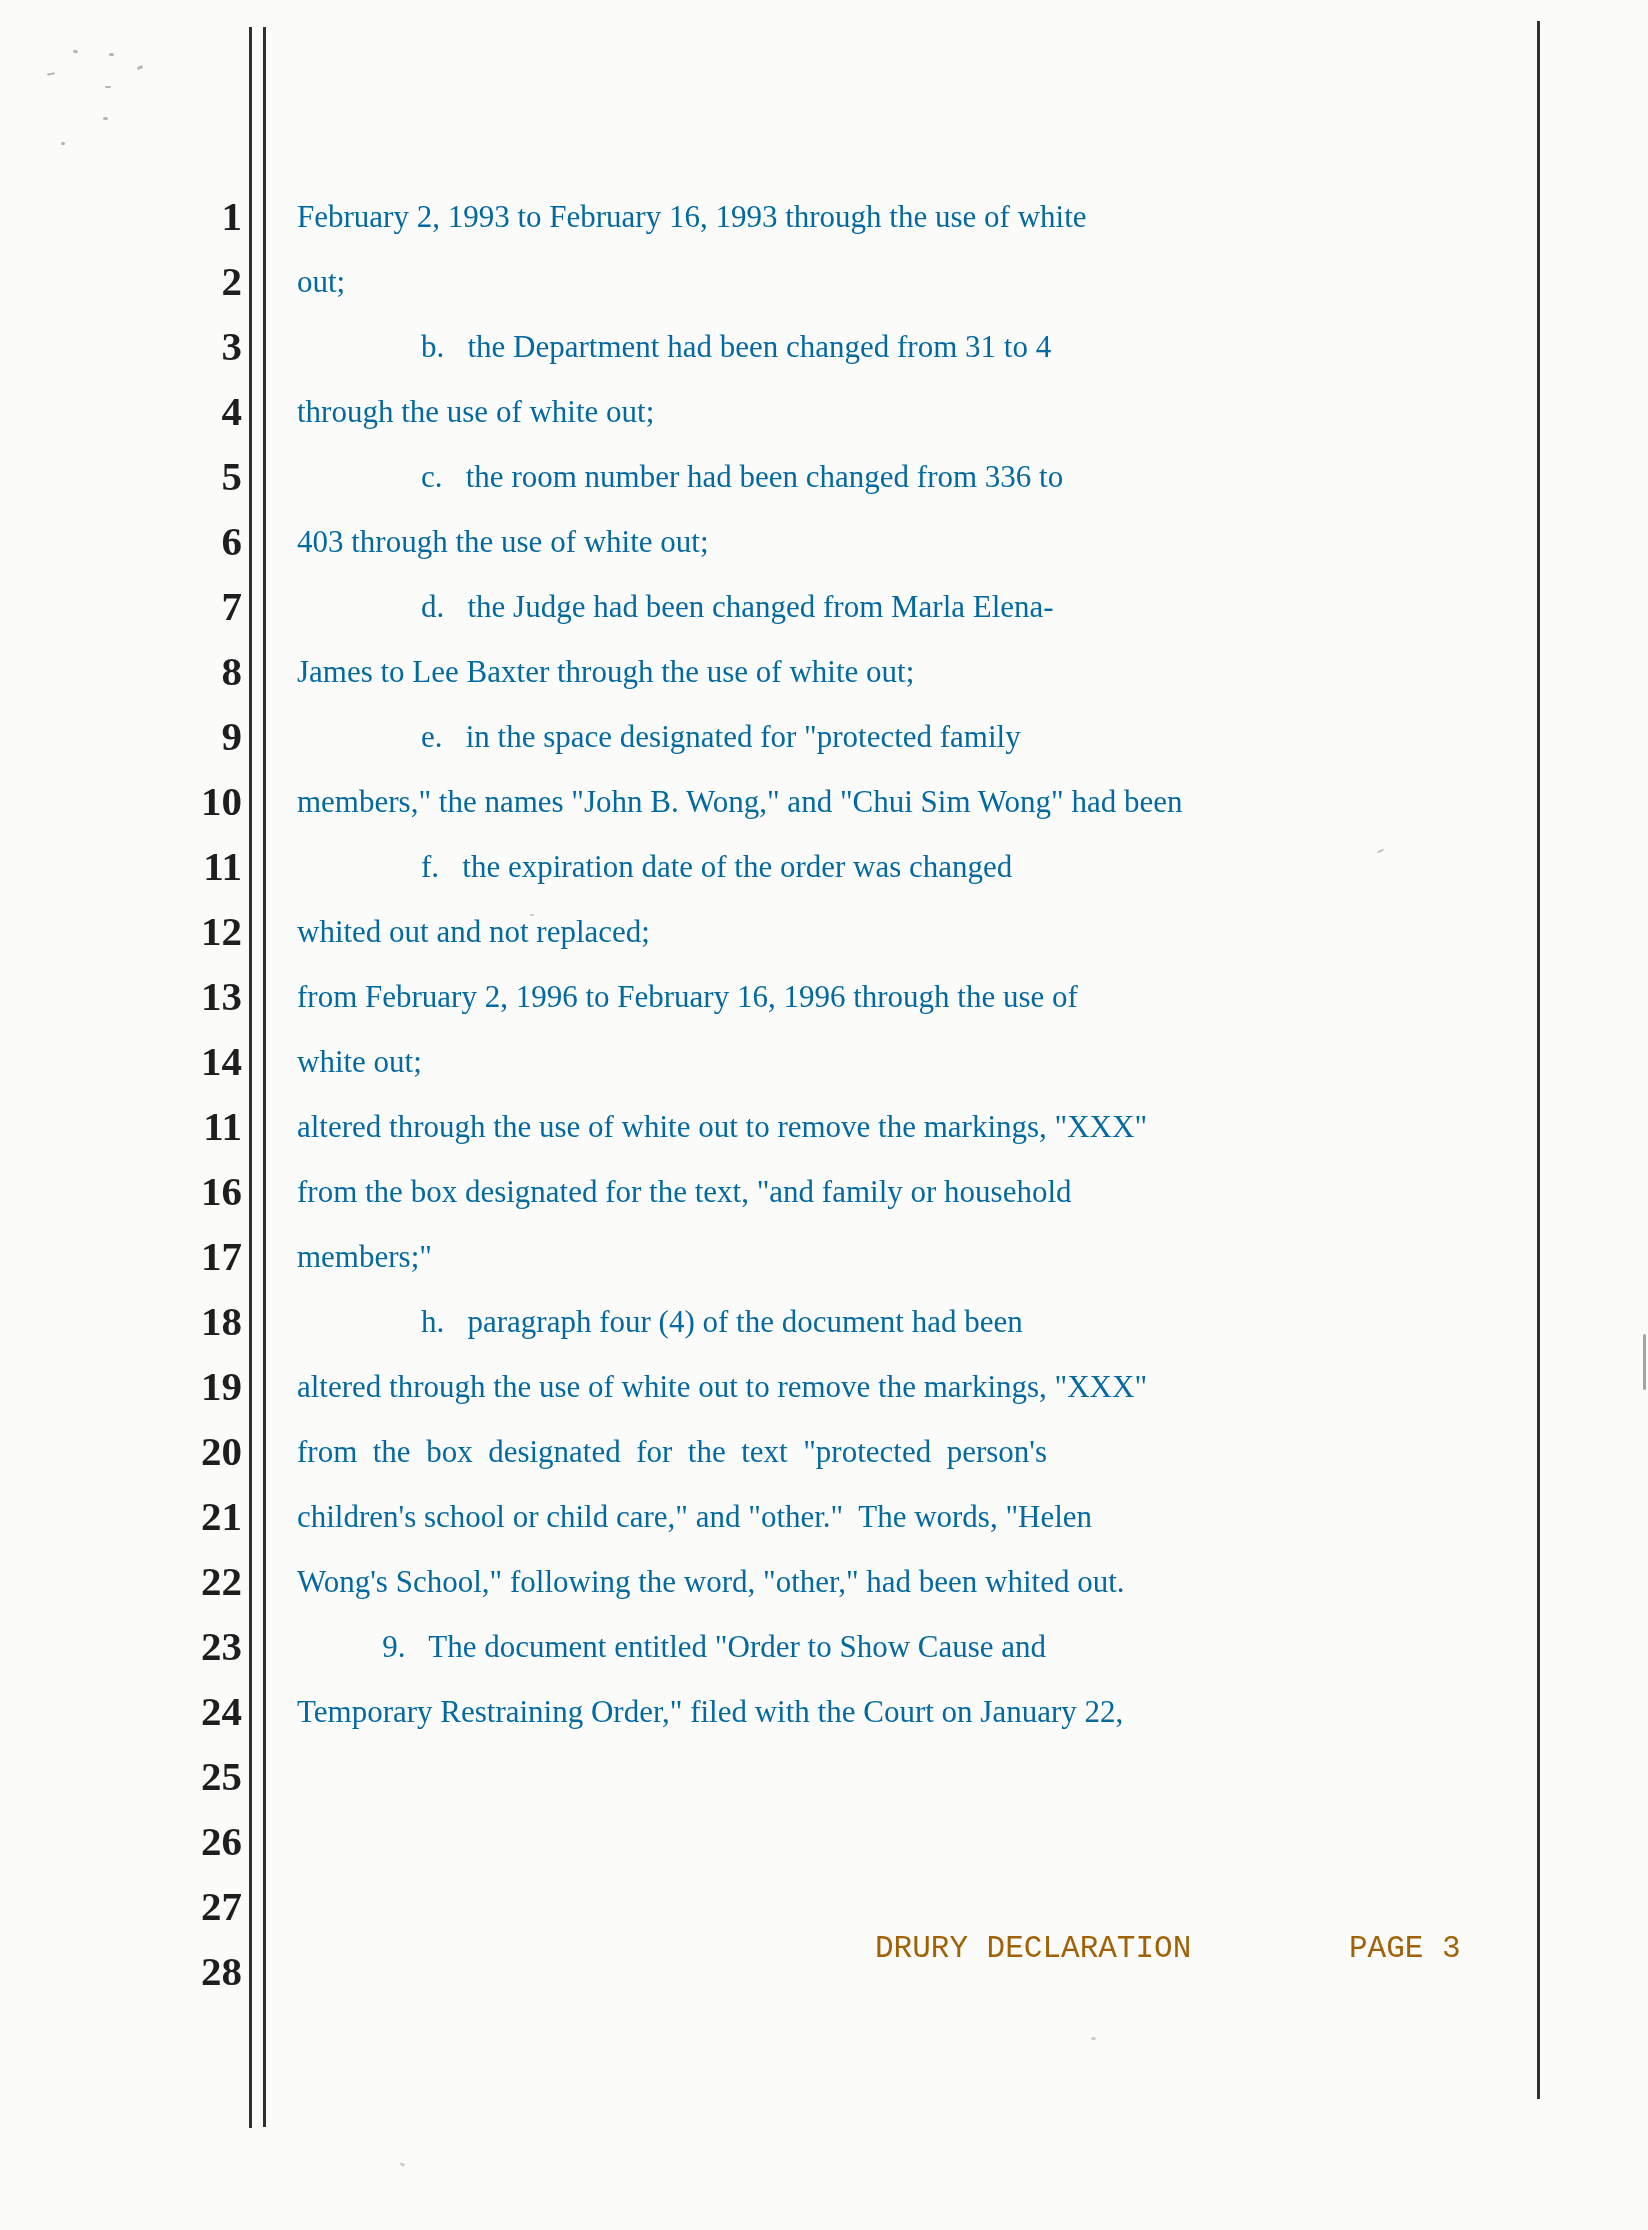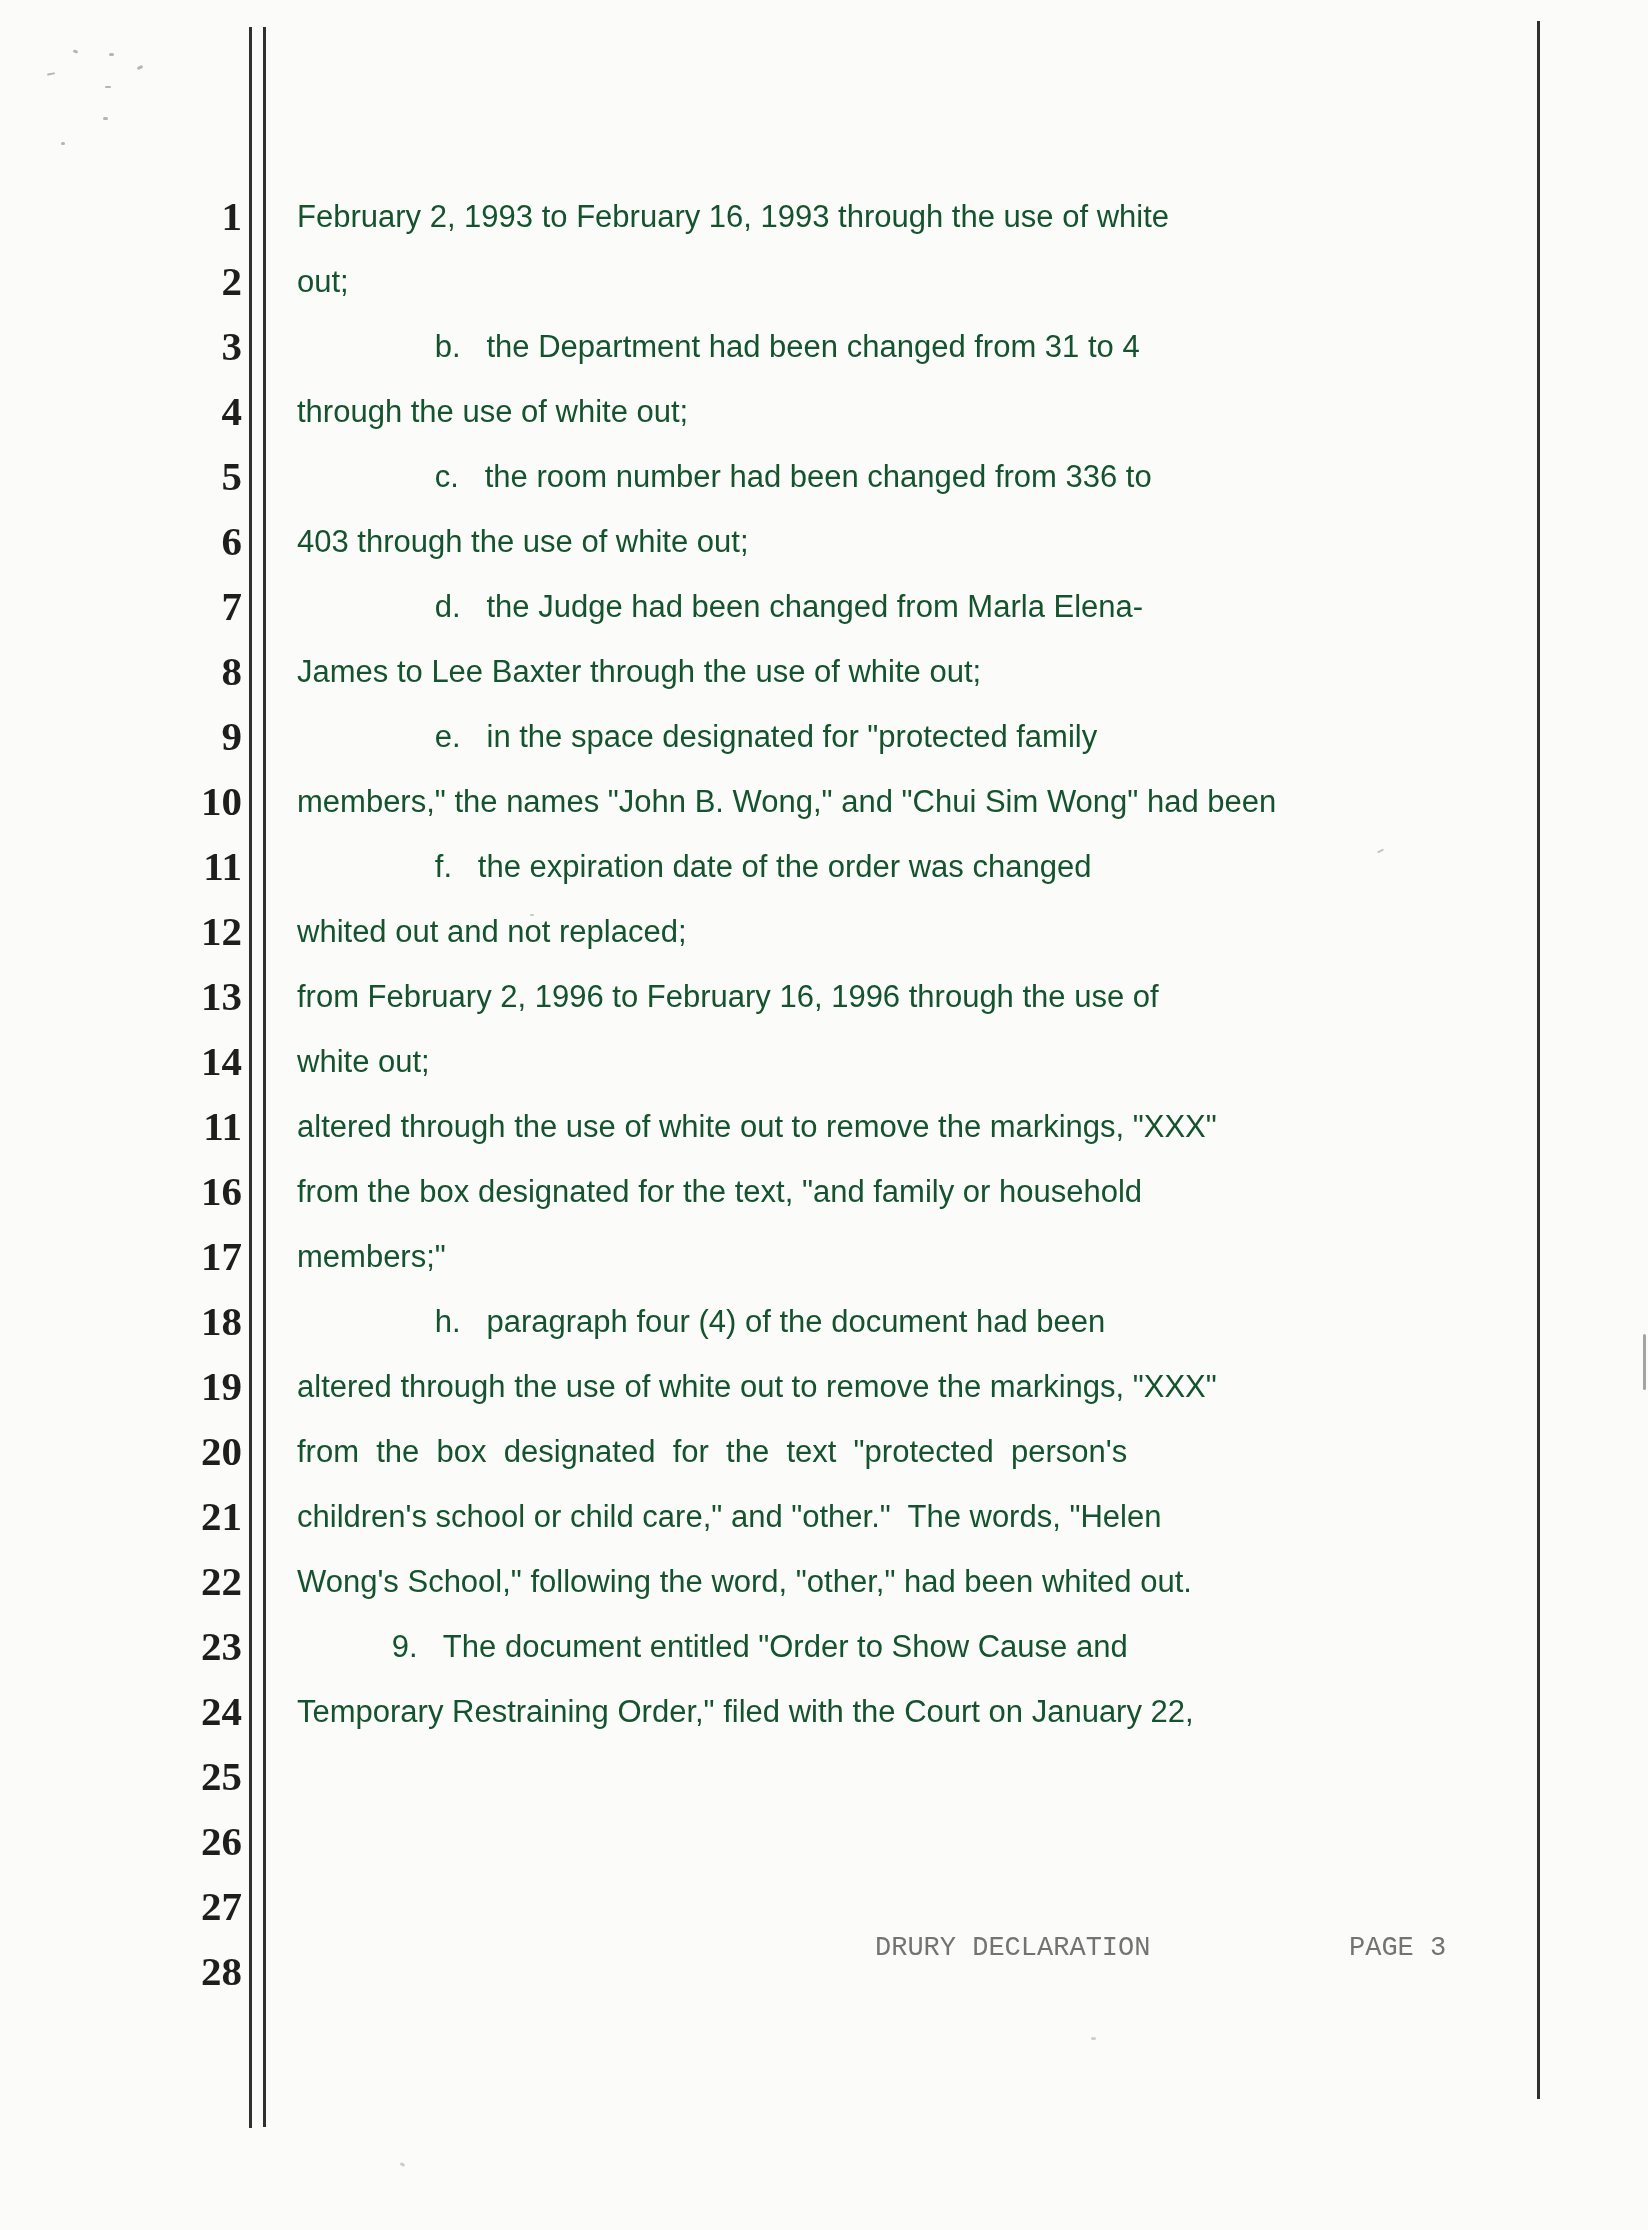--- a/index.html
+++ b/index.html
@@ -27,32 +27,32 @@
     font-size:41px;
     color:#1e1e1e;
   }
   
   .bodytext{
     position:absolute;left:297px;top:184px;width:1300px;
   }
   .body-row{
     height:65px;line-height:65px;
     white-space:pre;
-    font-family:Liberation Sans, sans-serif;
+    font-family:Liberation Serif, serif;
     font-size:31px;
-    color:#14532d;
+    color:#0369a1;
   }
   
   .footer{position:absolute;left:0;top:1916px;width:1649px;height:65px;line-height:65px;}
   .footer span{
     position:absolute;
     white-space:pre;
     font-family:"Liberation Mono", monospace;
-    font-size:27px;
-    color:#737373;
+    font-size:31px;
+    color:#a16207;
   }
   .footer .doc-title{left:875px;}
   .footer .page-label{left:1349px;}
   
   .speck{position:absolute;background:#8f8f8b;border-radius:1.9px;opacity:.65;}
   .s1{left:73px;top:50px;width:4.9px;height:2.9px;transform:rotate(20deg);}
   .s2{left:109px;top:53px;width:4.9px;height:2.9px;}
   .s3{left:137px;top:66px;width:5.8px;height:2.9px;transform:rotate(-25deg);}
   .s4{left:47px;top:73px;width:7.8px;height:1.9px;transform:rotate(-12deg);}
   .s5{left:105px;top:86px;width:5.8px;height:1.9px;}

